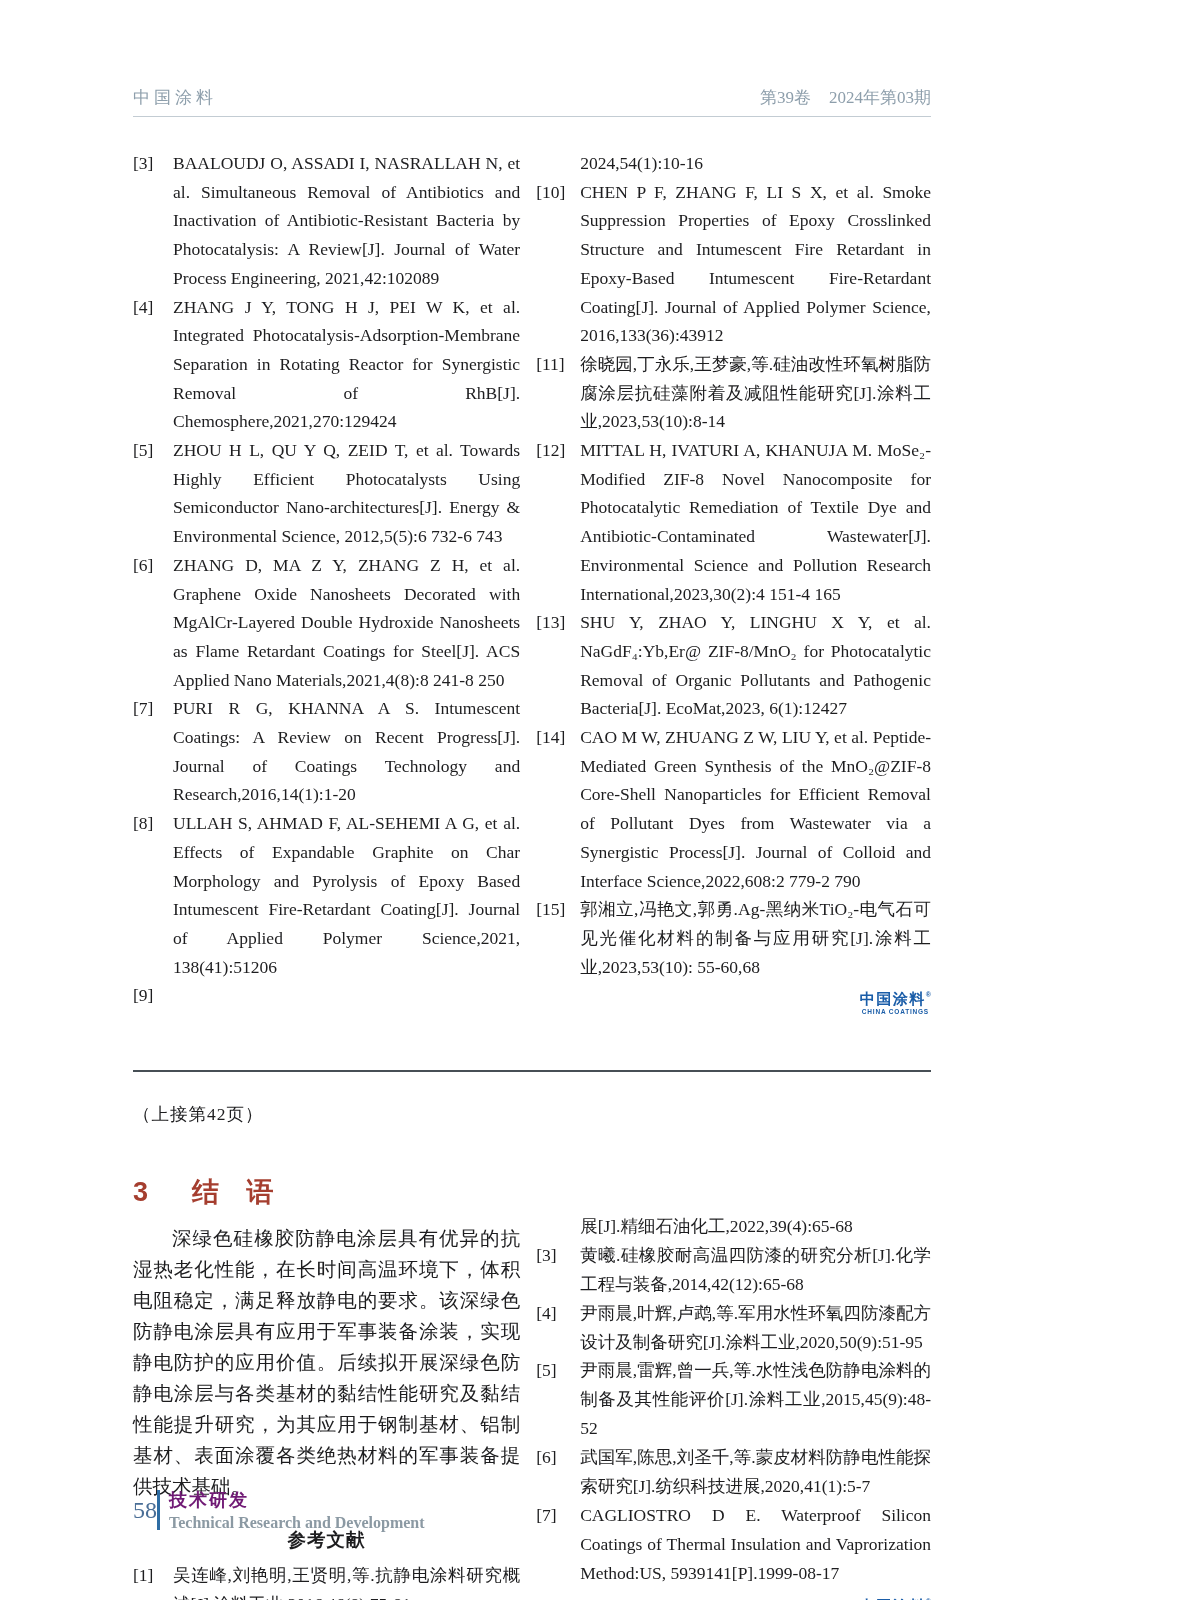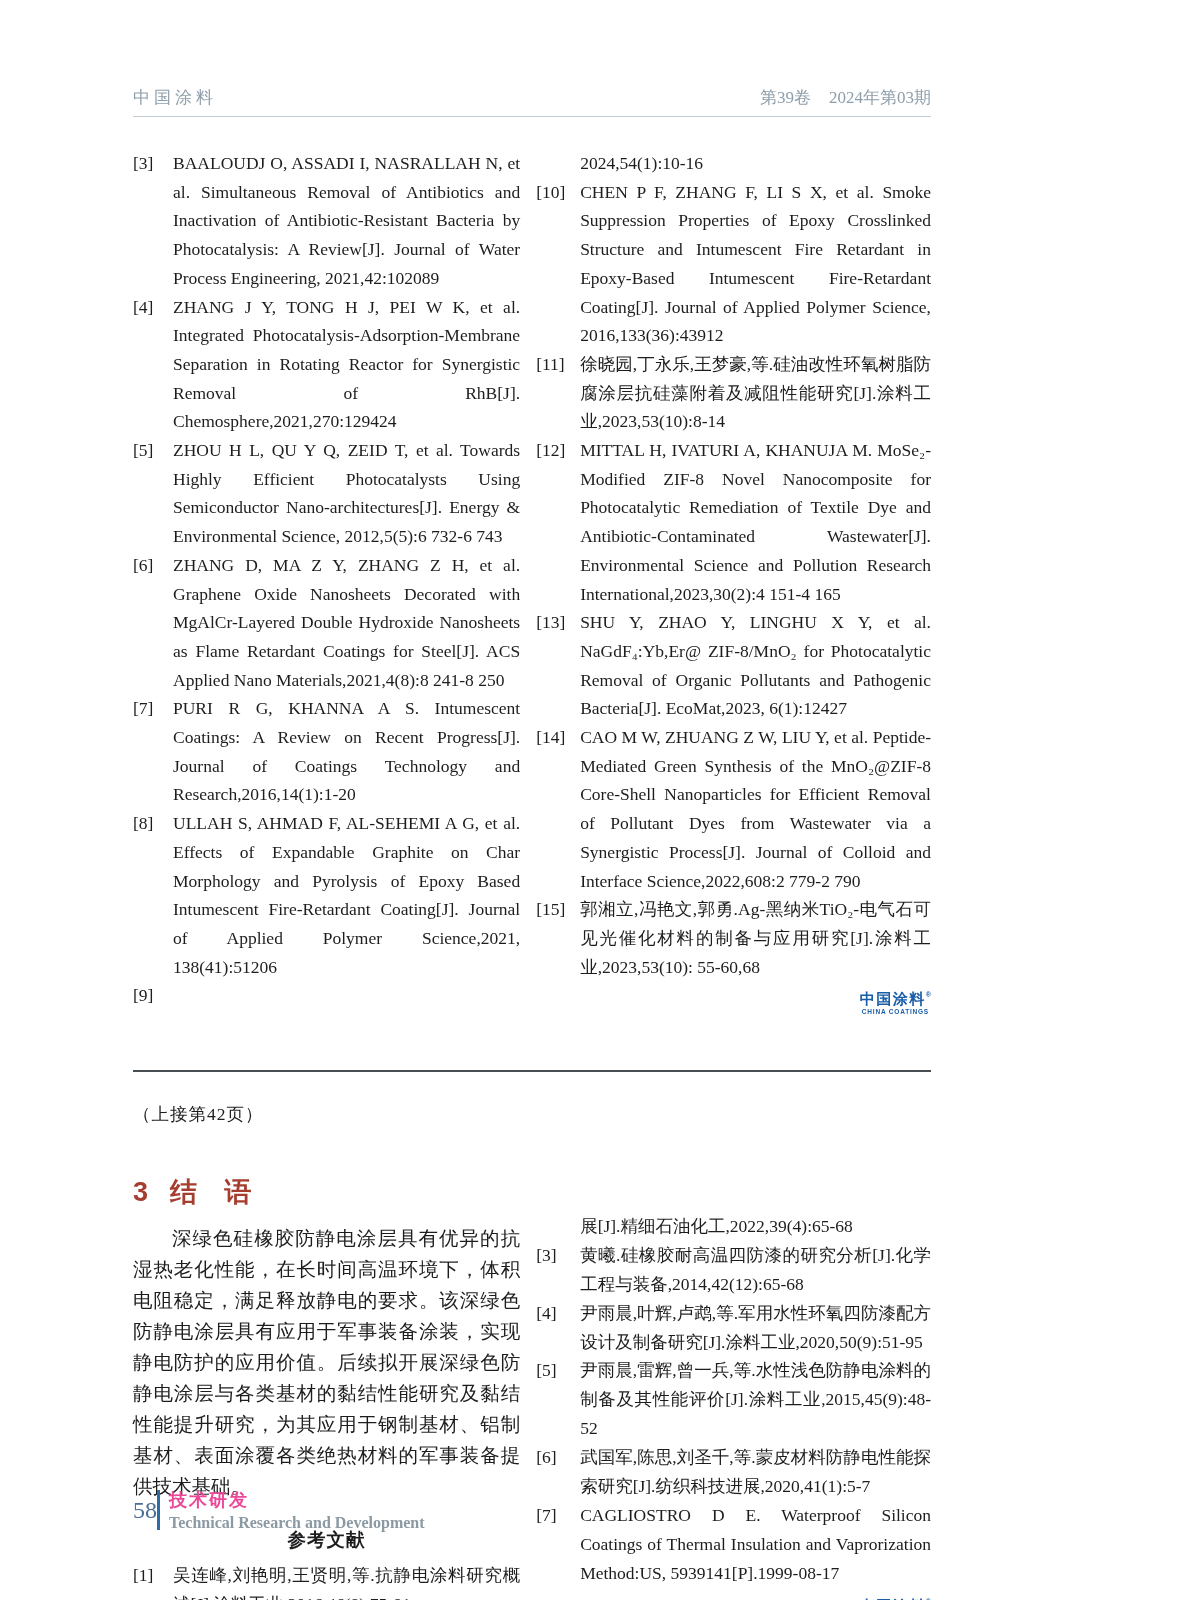--- a/index.html
+++ b/index.html
@@ -55,21 +55,21 @@
   .continued { font-size:17.5px; margin-top:30px; letter-spacing:1px; }
 
   
   .twocol.bot { margin-top:48px; }
   .sec-heading {
     color:#a53e2f;
     font-size:27px; font-weight:bold;
     font-family:"Liberation Sans","DejaVu Sans",sans-serif;
   }
   .sec-heading .sec-no { margin-right:22px; }
-  .sec-heading .sec-title { letter-spacing:10px; }
+  .sec-heading .sec-title { letter-spacing:10px;margin-left:22px; }
   .body-par {
     margin-top:13px;
     font-size:19.5px;
     line-height:31px;
     text-align:justify;
     text-indent:2em;
   }
   .refs-heading {
     text-align:center;
     font-size:18.5px; font-weight:bold;
@@ -79,21 +79,21 @@
   }
   .col-r.bot-right { padding-top:38px; }
 
   
   .footer {
     position:absolute; left:133px; top:1488px;
     display:flex; align-items:center;
   }
   .page-num { font-size:24px; color:#4a6e96; }
   .foot-bar { width:3px; height:40px; background:#2e6da4; margin-right:9px; }
-  .foot-cn { font-size:18px; font-weight:bold; color:#ec4899;
+  .foot-cn { font-size:18px; font-weight:bold; color:#701a75;
              font-family:"Liberation Sans","DejaVu Sans",sans-serif; letter-spacing:2px; }
   .foot-en { font-size:16px; color:#8b99a3; font-weight:bold; margin-top:2px; }
 </style>
 </head>
 <body>
 
 <div class="page">
   <div class="content">
 
     <div class="runhead">

